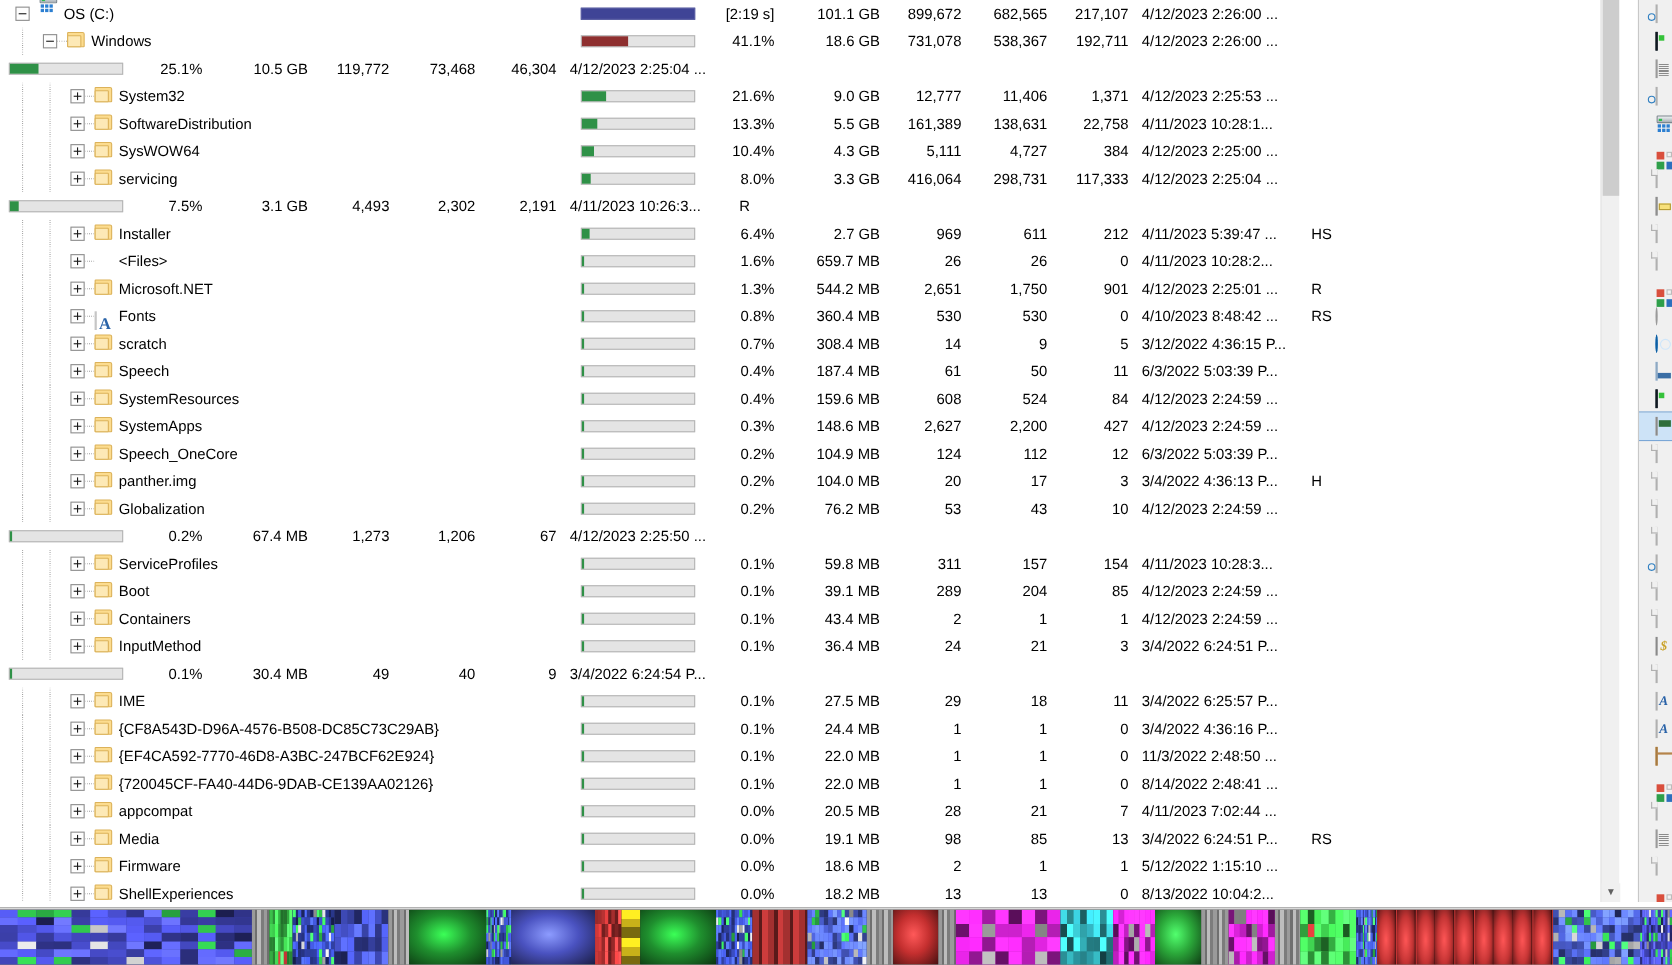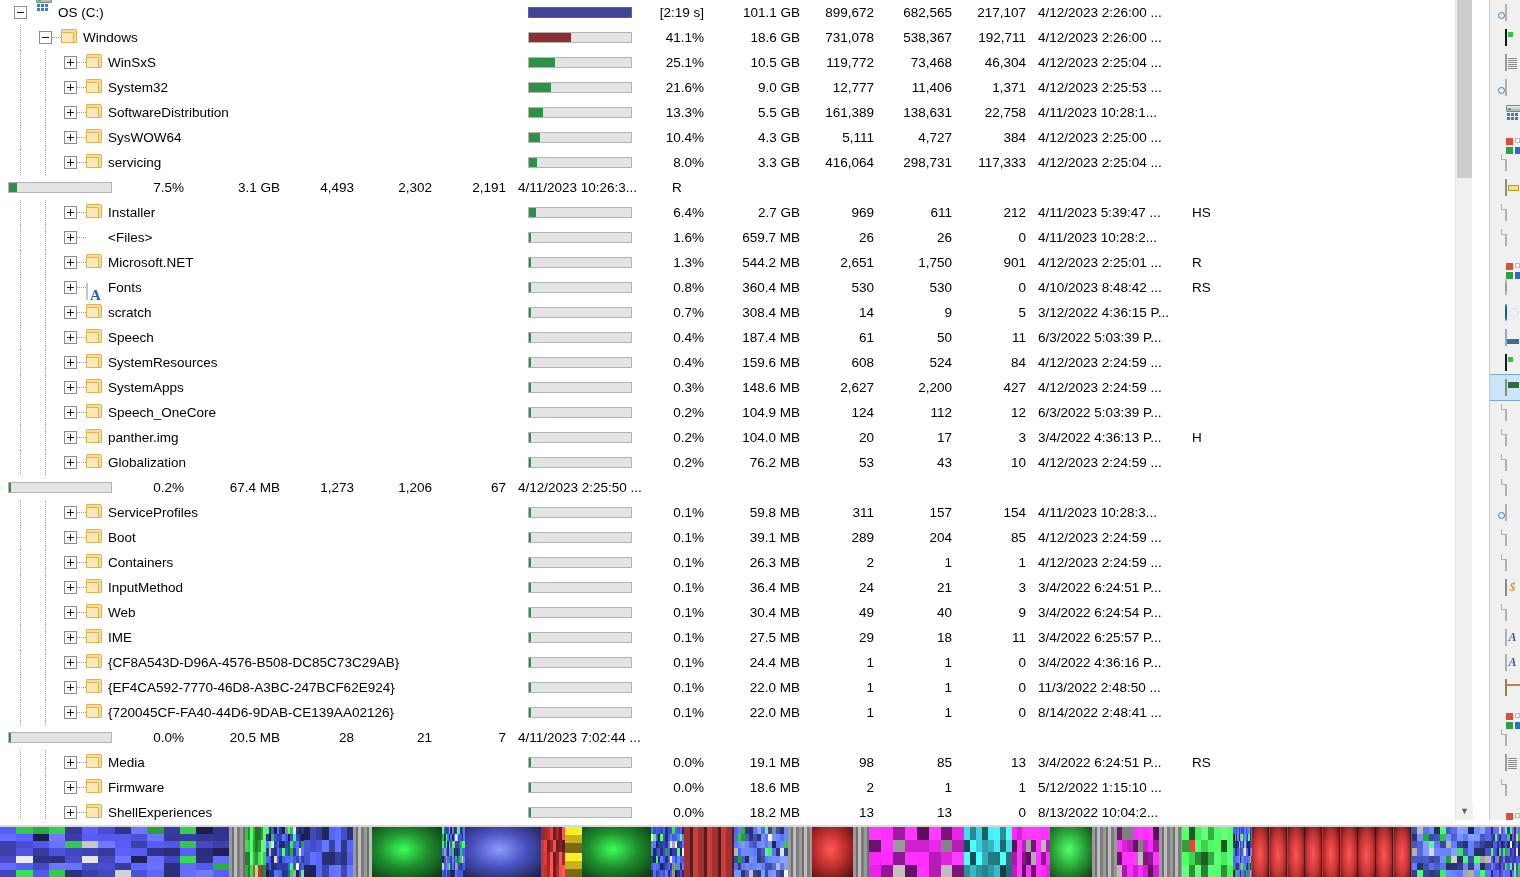--- a/index.html
+++ b/index.html
@@ -293,30 +293,20 @@
         </div>
         <div class="c-pct">41.1%</div>
         <div class="c-size">18.6 GB</div>
         <div class="c-items">731,078</div>
         <div class="c-files">538,367</div>
         <div class="c-subdirs">192,711</div>
         <div class="c-date">4/12/2023 2:26:00 ...</div>
         <div class="c-attr"></div>
       </div>
       <div class="row">
-        <div class="c-name">
-          <span class="treelines">
-            <span class="vline" style="left:20px"></span>
-            <span class="vline" style="left:45px"></span>
-            <span class="hline" style="left:77px;width:9px"></span>
-          </span>
-          <span class="expander plus" style="left:64px"></span>
-          <span class="icon-wrap" style="left:86px"><span class="ic-folder"><span class="back"></span><span class="front"></span></span></span>
-          <span class="label" style="left:108px">WinSxS</span>
-        </div>
         <div class="c-bar">
           <span class="bar-track">
             <span class="bar-fill" style="width:26px;background:#2f9147"></span>
           </span>
         </div>
         <div class="c-pct">25.1%</div>
         <div class="c-size">10.5 GB</div>
         <div class="c-items">119,772</div>
         <div class="c-files">73,468</div>
         <div class="c-subdirs">46,304</div>
@@ -769,21 +759,21 @@
           <span class="expander plus" style="left:64px"></span>
           <span class="icon-wrap" style="left:86px"><span class="ic-folder"><span class="back"></span><span class="front"></span></span></span>
           <span class="label" style="left:108px">Containers</span>
         </div>
         <div class="c-bar">
           <span class="bar-track">
             <span class="bar-fill" style="width:2px;background:#2f9147"></span>
           </span>
         </div>
         <div class="c-pct">0.1%</div>
-        <div class="c-size">26.3 MB</div>
+        <div class="c-size">43.4 MB</div>
         <div class="c-items">2</div>
         <div class="c-files">1</div>
         <div class="c-subdirs">1</div>
         <div class="c-date">4/12/2023 2:24:59 ...</div>
         <div class="c-attr"></div>
       </div>
       <div class="row">
         <div class="c-name">
           <span class="treelines">
             <span class="vline" style="left:20px"></span>
@@ -801,30 +791,20 @@
         </div>
         <div class="c-pct">0.1%</div>
         <div class="c-size">36.4 MB</div>
         <div class="c-items">24</div>
         <div class="c-files">21</div>
         <div class="c-subdirs">3</div>
         <div class="c-date">3/4/2022 6:24:51 P...</div>
         <div class="c-attr"></div>
       </div>
       <div class="row">
-        <div class="c-name">
-          <span class="treelines">
-            <span class="vline" style="left:20px"></span>
-            <span class="vline" style="left:45px"></span>
-            <span class="hline" style="left:77px;width:9px"></span>
-          </span>
-          <span class="expander plus" style="left:64px"></span>
-          <span class="icon-wrap" style="left:86px"><span class="ic-folder"><span class="back"></span><span class="front"></span></span></span>
-          <span class="label" style="left:108px">Web</span>
-        </div>
         <div class="c-bar">
           <span class="bar-track">
             <span class="bar-fill" style="width:2px;background:#2f9147"></span>
           </span>
         </div>
         <div class="c-pct">0.1%</div>
         <div class="c-size">30.4 MB</div>
         <div class="c-items">49</div>
         <div class="c-files">40</div>
         <div class="c-subdirs">9</div>
@@ -921,20 +901,30 @@
         </div>
         <div class="c-pct">0.1%</div>
         <div class="c-size">22.0 MB</div>
         <div class="c-items">1</div>
         <div class="c-files">1</div>
         <div class="c-subdirs">0</div>
         <div class="c-date">8/14/2022 2:48:41 ...</div>
         <div class="c-attr"></div>
       </div>
       <div class="row">
+        <div class="c-name">
+          <span class="treelines">
+            <span class="vline" style="left:20px"></span>
+            <span class="vline" style="left:45px"></span>
+            <span class="hline" style="left:77px;width:9px"></span>
+          </span>
+          <span class="expander plus" style="left:64px"></span>
+          <span class="icon-wrap" style="left:86px"><span class="ic-folder"><span class="back"></span><span class="front"></span></span></span>
+          <span class="label" style="left:108px">appcompat</span>
+        </div>
         <div class="c-bar">
           <span class="bar-track">
             <span class="bar-fill" style="width:2px;background:#2f9147"></span>
           </span>
         </div>
         <div class="c-pct">0.0%</div>
         <div class="c-size">20.5 MB</div>
         <div class="c-items">28</div>
         <div class="c-files">21</div>
         <div class="c-subdirs">7</div>

